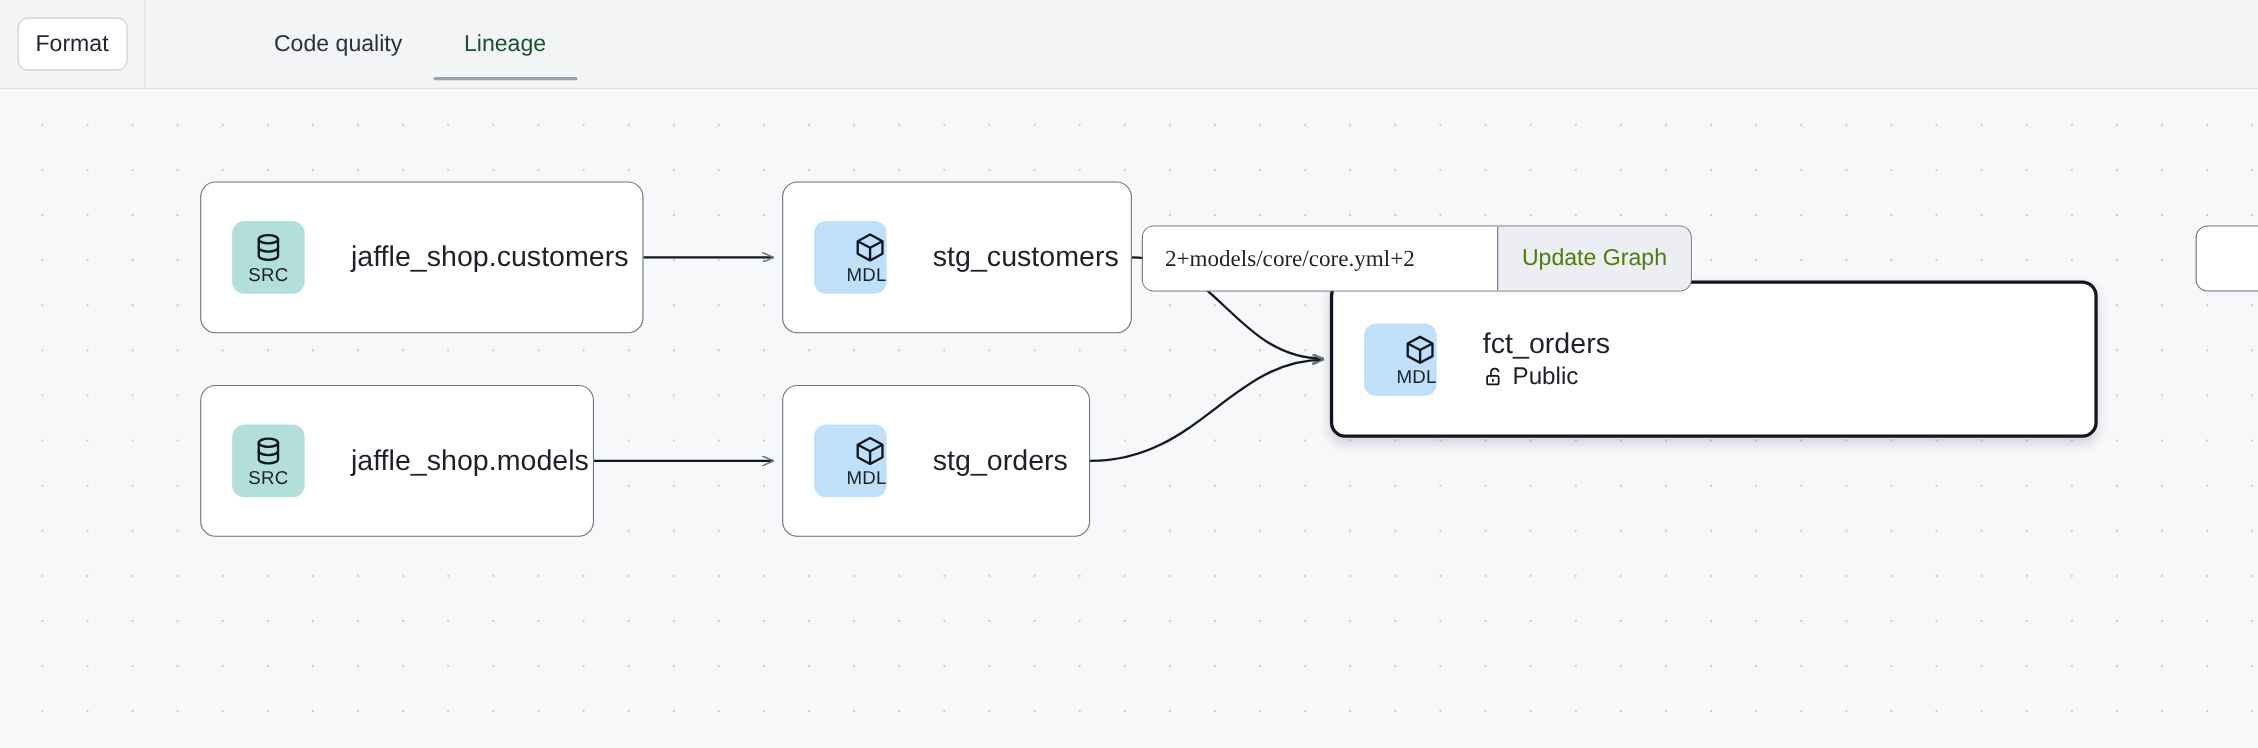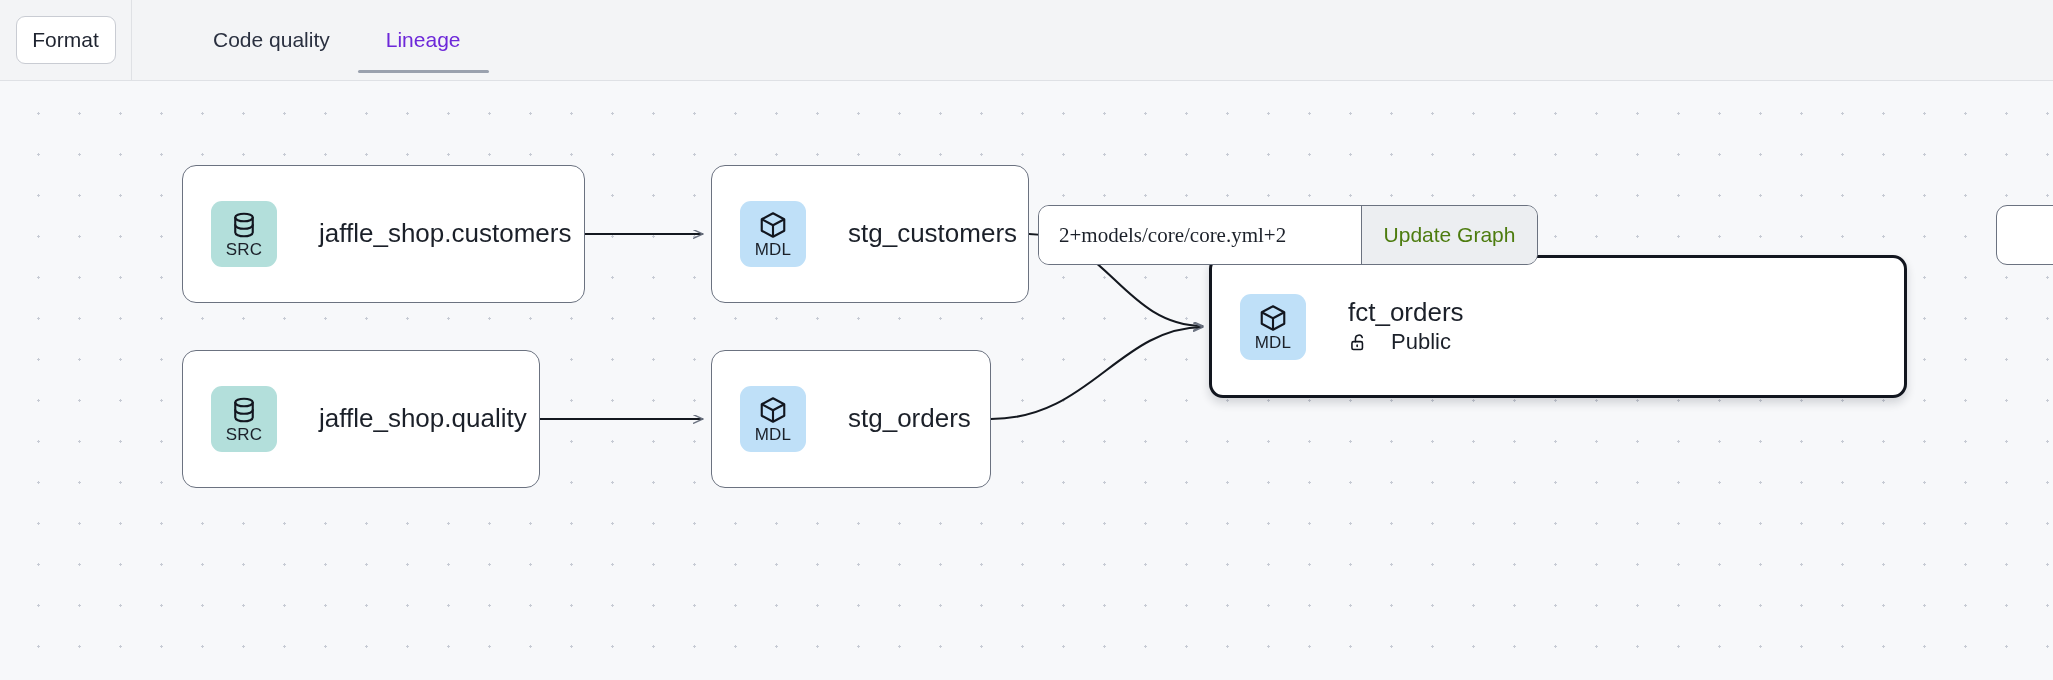--- a/index.html
+++ b/index.html
@@ -10,21 +10,21 @@
     overflow: hidden;
   }
 
   #app { position: relative; width: 2053px; height: 680px; }
 
   
   .header {
     position: absolute; left: 0; top: 0;
     width: 2053px; height: 80px;
     background: #f3f4f6;
-    display: flex; align-items: center;
+    display: flex; align-items: center; gap: 36px;
   }
   .header-left {
     width: 132px; height: 80px;
     background: #f3f4f6;
     display: flex; align-items: center; justify-content: center;
     border-right: 1px solid #dfe1e5;
   }
   .format-btn {
     width: 100px; height: 48px;
     background: #ffffff;
@@ -43,21 +43,21 @@
   .tab {
     position: relative;
     height: 80px;
     display: flex; align-items: center;
     padding: 15px 28px;
     font-size: 21px;
     color: #2a3040;
     cursor: pointer;
     white-space: nowrap;
   }
-  .tab.active { color: #6d28d9; }
+  .tab.active { color: #14532d; }
   .tab.active::after {
     content: "";
     position: absolute;
     left: 0; right: 0; bottom: 7px;
     height: 3px;
     background: #9aa1ae;
     border-radius: 2px;
   }
 
   
@@ -91,38 +91,38 @@
 
   .badge {
     flex: 0 0 auto;
     width: 66px; height: 66px;
     border-radius: 11px;
     display: flex; flex-direction: column;
     align-items: center; justify-content: center;
     gap: 1px;
   }
   .badge.src { background: #b3dfdb; }
-  .badge.mdl { background: #bfe0f8; }
+  .badge.mdl { background: #bfe0f8; align-items: flex-end; }
   .badge svg { display: block; }
   .badge-label {
     font-size: 17px;
     color: #1b2029;
     letter-spacing: 0.2px;
     line-height: 1;
   }
 
   .node-text { display: flex; flex-direction: column; justify-content: center; margin-left: 16px; }
   .node-title {
     font-size: 26px;
     color: #1b2029;
     white-space: nowrap;
     line-height: 1.15;
   }
   .node-sub {
-    display: flex; align-items: center; gap: 22px;
+    display: flex; align-items: center; gap: 6px;
     font-size: 22px;
     color: #1b2029;
     margin-top: 2px;
   }
 
   
   .graph-control {
     position: absolute;
     left: 1038px; top: 124px;
     height: 60px;
@@ -225,21 +225,21 @@
     <div class="node" style="left:182px; top:269px; width:358px; height:138px; padding-left:28px; gap:26px;">
       <div class="badge src">
         <svg width="30" height="30" viewBox="0 0 24 24" fill="none" stroke="#12161f" stroke-width="1.7" stroke-linecap="round">
           <ellipse cx="12" cy="6" rx="7" ry="3"></ellipse>
           <path d="M5 6v12c0 1.66 3.13 3 7 3s7-1.34 7-3V6"></path>
           <path d="M5 12c0 1.66 3.13 3 7 3s7-1.34 7-3"></path>
         </svg>
         <span class="badge-label">SRC</span>
       </div>
       <div class="node-text">
-        <div class="node-title">jaffle_shop.quality</div>
+        <div class="node-title">jaffle_shop.models</div>
       </div>
     </div>
 
     <div class="node" style="left:711px; top:269px; width:280px; height:138px; padding-left:28px; gap:26px;">
       <div class="badge mdl">
         <svg width="30" height="30" viewBox="0 0 24 24" fill="none" stroke="#12161f" stroke-width="1.7" stroke-linejoin="round">
           <path d="M12 2.6 21 7.4v9.2L12 21.4 3 16.6V7.4z"></path>
           <path d="M3 7.4 12 12.2l9-4.8"></path>
           <path d="M12 12.2v9.2"></path>
         </svg>

